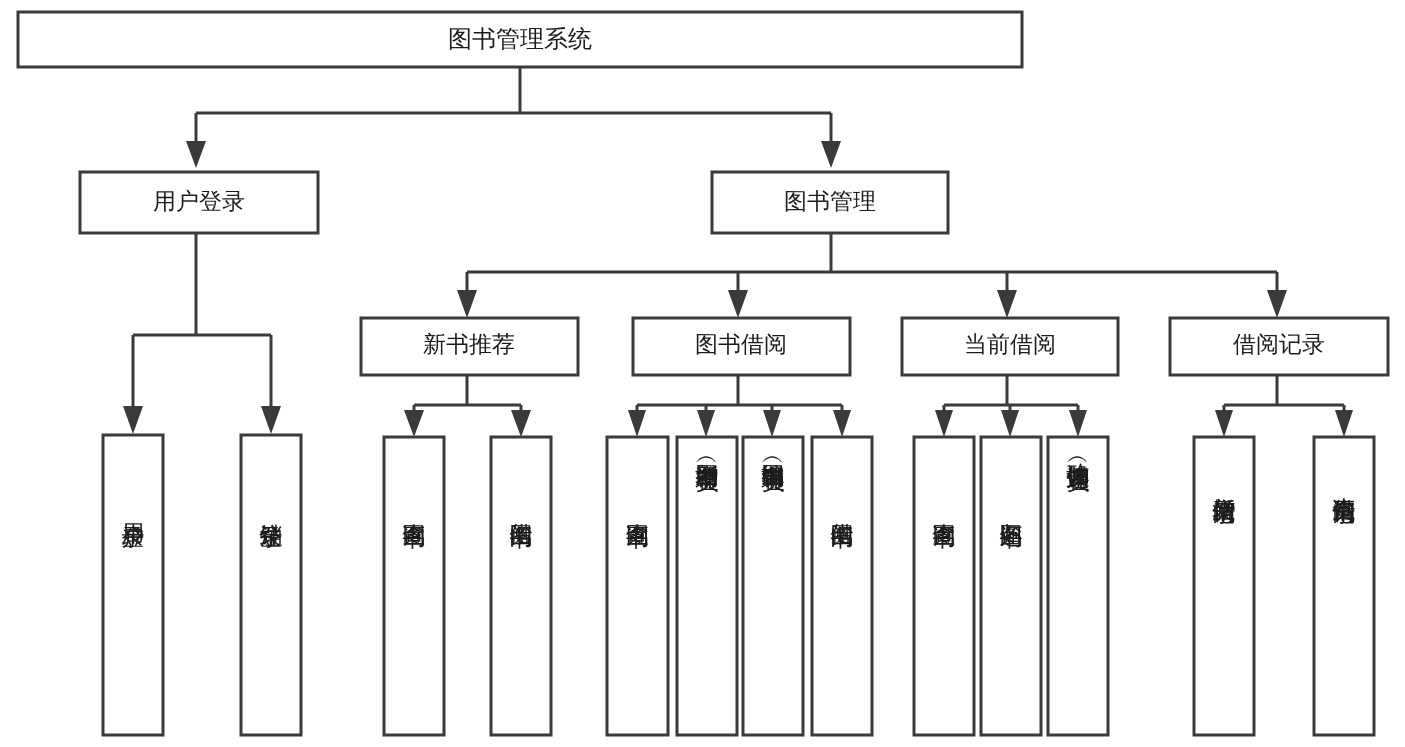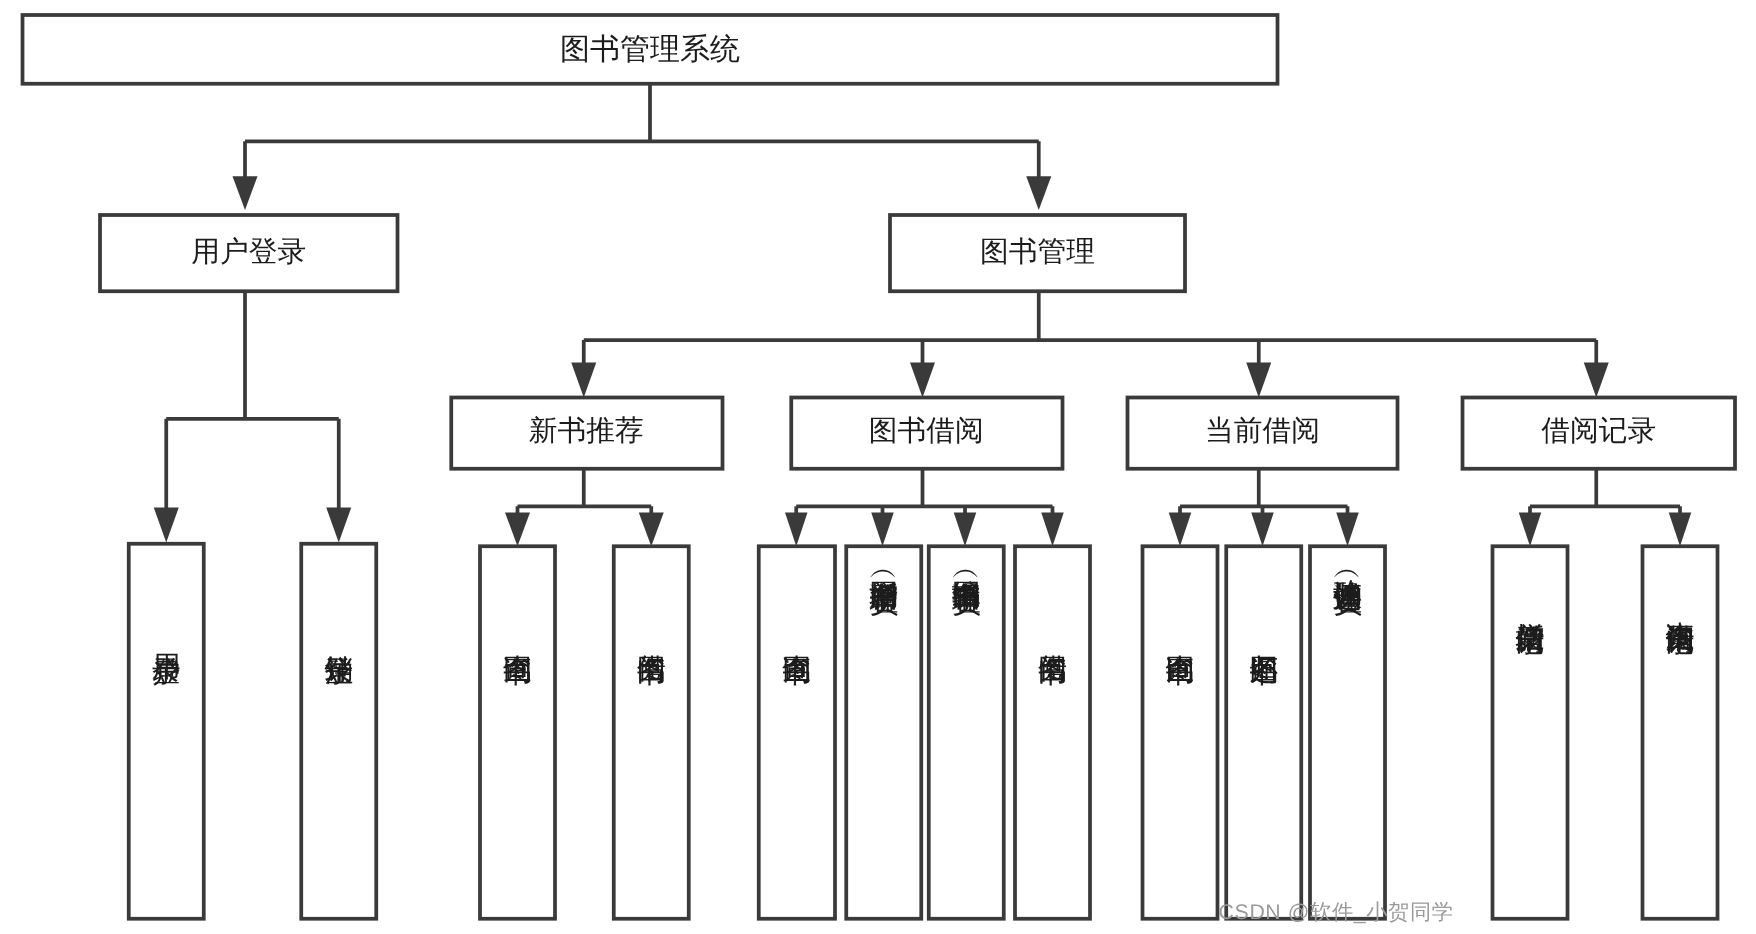--- a/index.html
+++ b/index.html
@@ -277,15 +277,14 @@
     <span class="leaf-label" style="margin-top:8px;">确认归还（管理员）</span>
   </div>
 
   <div class="leaf-label-wrap" style="left:1194px; top:437px; width:60px; height:298px;">
     <span class="leaf-label" style="margin-top:42px;">新增借阅记录</span>
   </div>
   <div class="leaf-label-wrap" style="left:1314px; top:437px; width:60px; height:298px;">
     <span class="leaf-label" style="margin-top:42px;">查询借阅记录</span>
   </div>
 
-  <div class="watermark">CSDN @软件_小贺同学</div>
 
 </div>
 
 </body></html>

